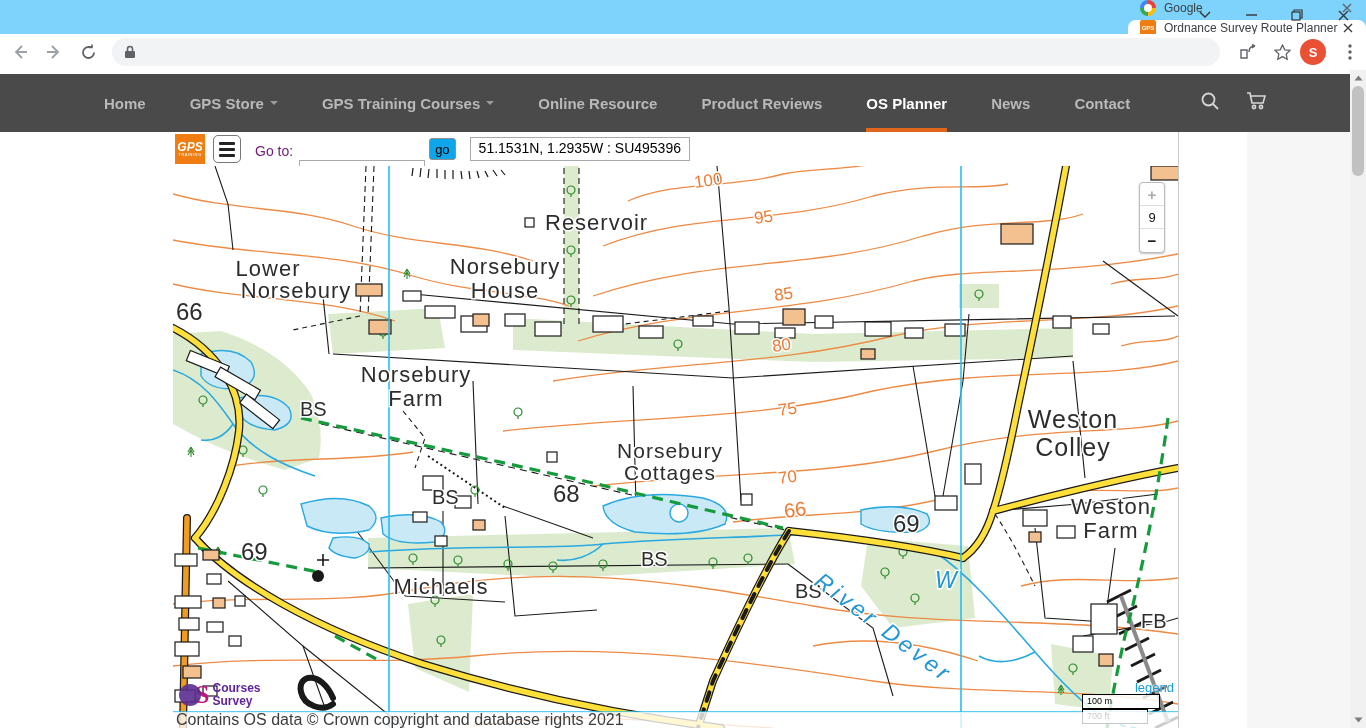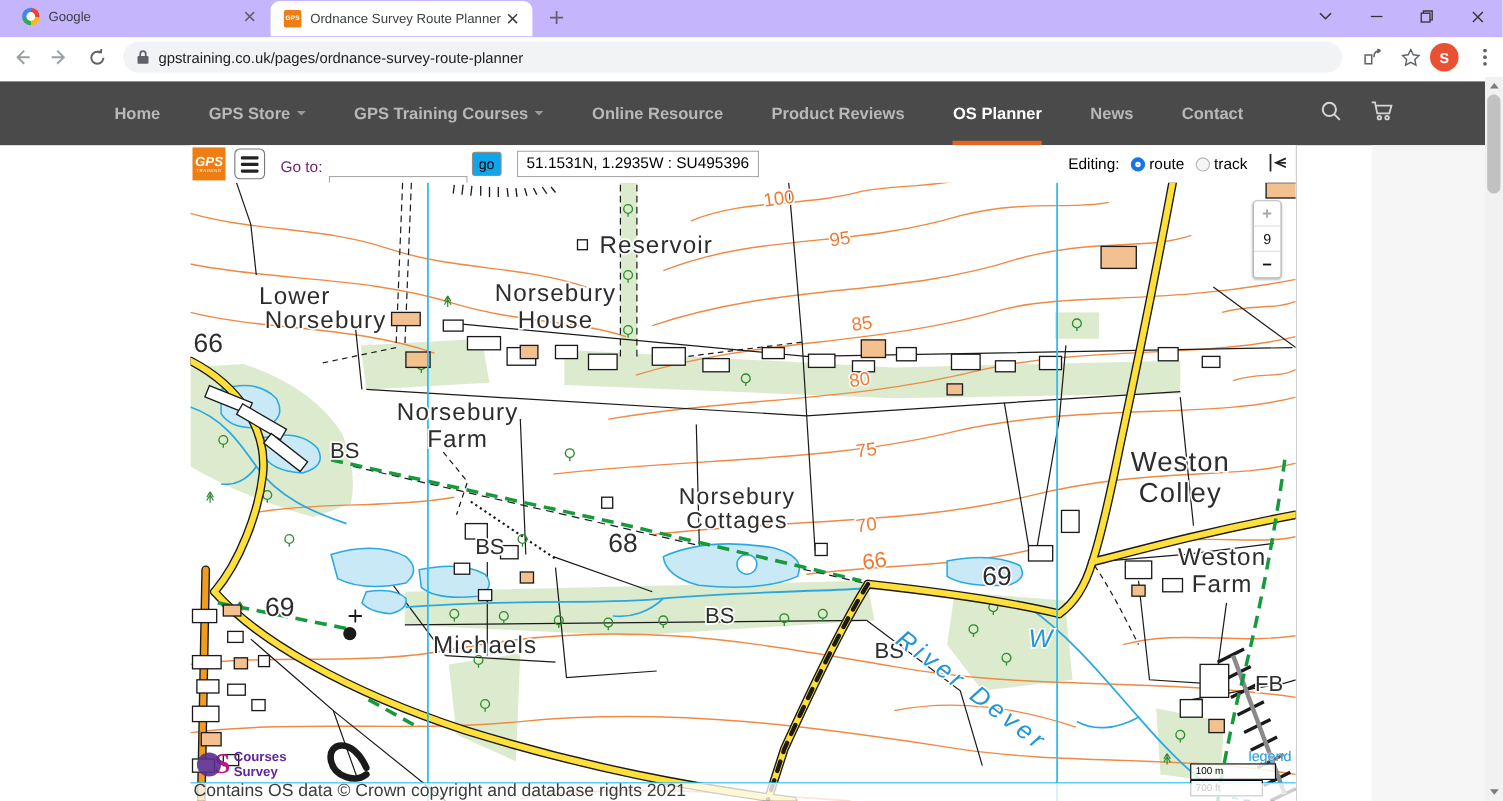--- a/index.html
+++ b/index.html
@@ -1,21 +1,21 @@
 <!DOCTYPE html>
 <html><head>
 <meta charset="utf-8">
 <style>
   * { margin:0; padding:0; box-sizing:border-box; }
   html,body { width:1366px; height:728px; overflow:hidden; background:#fff;
     font-family:"Liberation Sans", sans-serif; }
 
   
   .tabstrip { position:absolute; left:0; top:0; width:1366px; height:34px;
-    background:#c4b5fd; display:flex; align-items:center; }
+    background:#7dd3fc; display:flex; align-items:flex-end;flex-direction:column; }
   .tab { height:32px; display:flex; align-items:center; padding:0 10px 0 12px;
     font-size:12px; color:#3c4043; width:238px; position:relative; }
   .tab.inactive { border-right:1px solid #bdc1c6; margin-bottom:4px; height:24px; }
   .tab.active { background:#fff; border-radius:8px 8px 0 0; }
   .tab .title { flex:1; white-space:nowrap; overflow:hidden; margin-left:8px; }
   .favicon { width:16px; height:16px; flex:0 0 16px; }
   .g-icon { border-radius:50%; background:conic-gradient(#ea4335 0 25%,#fbbc05 25% 50%,#34a853 50% 75%,#4285f4 75% 100%); position:relative; }
   .g-icon::after { content:""; position:absolute; inset:4px; background:#fff; border-radius:50%; }
   .gps-fav { background:#f07d12; border-radius:2px; color:#fff; font-size:6px; font-weight:bold;
     display:flex; align-items:center; justify-content:center; }
@@ -172,21 +172,20 @@
     <svg width="17" height="17" viewBox="0 0 17 17" fill="none" stroke="#5f6368" stroke-width="1.8">
       <path d="M14 8.5 A5.5 5.5 0 1 1 8.5 3 H12"></path>
         <path d="M12 0.5 V3.5 H9" stroke-width="1.6"></path>
       </svg>
   </div>
   <div class="omnibox">
     <svg width="12" height="14" viewBox="0 0 12 14">
       <rect x="1" y="6" width="10" height="7" rx="1" fill="#5f6368"></rect>
       <path d="M3.5 6 V4 a2.5 2.5 0 0 1 5 0 V6" fill="none" stroke="#5f6368" stroke-width="1.6"></path>
       </svg>
-    <span class="url">gpstraining.co.uk/pages/ordnance-survey-route-planner</span>
   </div>
   <div class="bt-icons">
     <div class="navbtn">
       <svg width="18" height="16" viewBox="0 0 18 16" fill="none" stroke="#5f6368" stroke-width="1.4">
         <path d="M2 6 H8 V14 H2 Z"></path>
           <path d="M10 8 C10 4 12 2 16 2 M16 2 L13 0.5 M16 2 L13 4"></path>
         </svg>
     </div>
     <div class="navbtn">
       <svg width="17" height="17" viewBox="0 0 17 17" fill="none" stroke="#5f6368" stroke-width="1.3">
@@ -258,34 +257,20 @@
     </div>
     <div class="hamb">
         <i></i>
         <i></i>
         <i></i>
       </div>
     <span class="goto-label">Go to:</span>
     <input class="goto-input" type="text" placeholder="Micheldever" style="">
     <button class="gobtn">go</button>
     <div class="coordbox">51.1531N, 1.2935W : SU495396</div>
-    <div class="editing">
-      <span>Editing:</span>
-      <span class="radio sel"></span>
-      <span>route</span>
-      <span class="radio unsel"></span>
-      <span>track</span>
-      <span class="collapse">
-        <svg width="20" height="20" viewBox="0 0 20 20" fill="none" stroke="#222" stroke-width="1.6">
-          <path d="M3 2 V18"></path>
-            <path d="M17 6 L8 10 L17 14"></path>
-            <path d="M8 10 H17"></path>
-          </svg>
-      </span>
-    </div>
   </div>
 
   <div class="maparea">
     <svg width="1005" height="562" viewBox="0 0 1005 562">
       <defs>
         <g id="tree">
             <circle cx="0" cy="-6" r="4" fill="none" stroke="#2e8b2e" stroke-width="1.2"></circle>
             <path d="M0,-2 V1" stroke="#2e8b2e" stroke-width="1.2"></path>
           </g>
         <g id="conifer">

